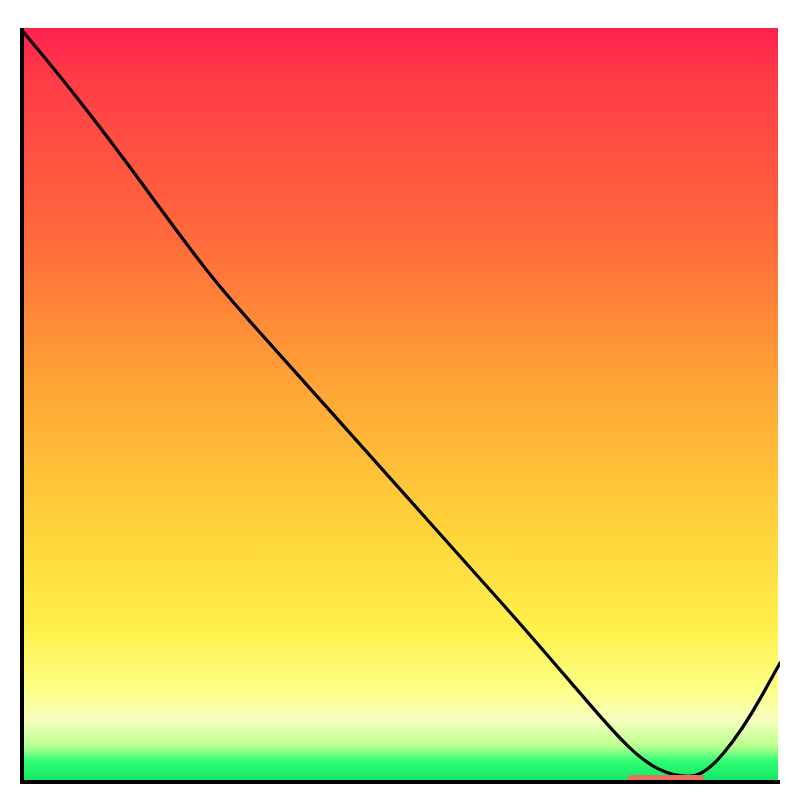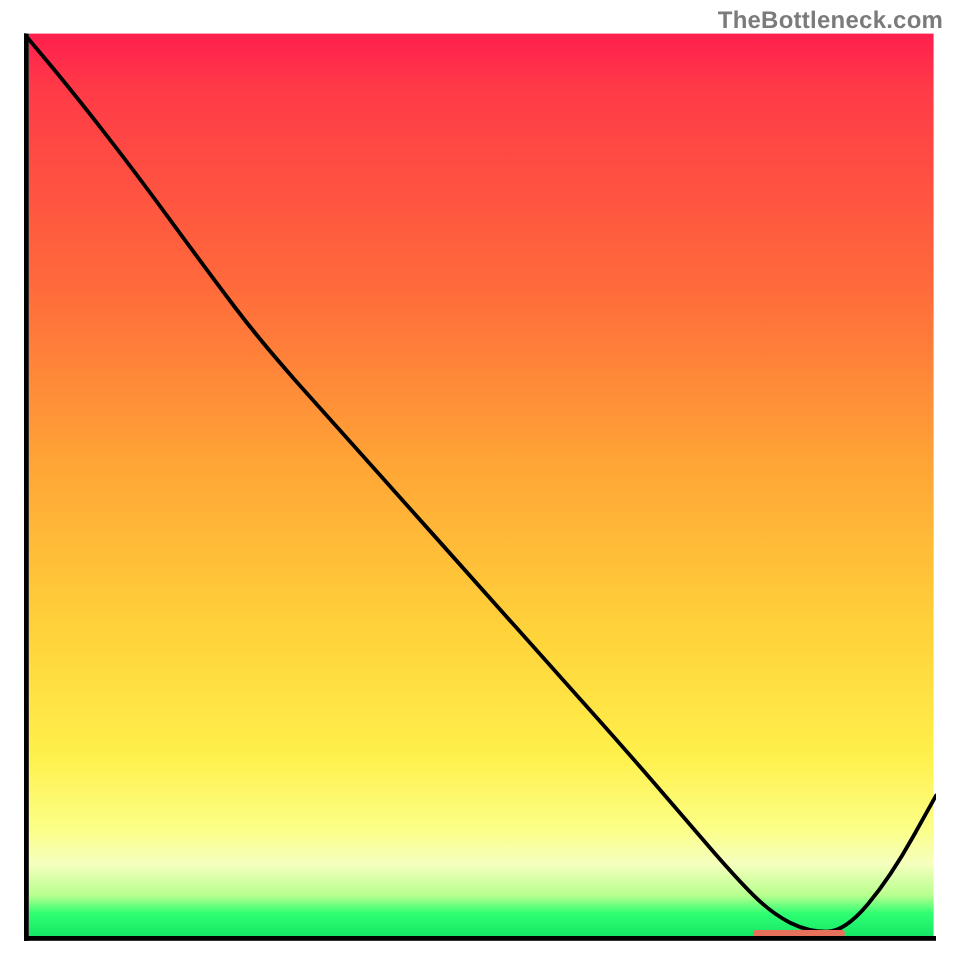--- a/index.html
+++ b/index.html
@@ -85,21 +85,20 @@
     height: 6px;
     background: #e8715b;
     border-radius: 2px;
   }
 </style>
 </head>
 <body>
 
 <div class="wrap">
 
-  <div class="attribution">TheBottleneck.com</div>
 
   <div class="plot">
     <div class="gradient"></div>
 
     <svg class="curve-svg" viewBox="0 0 760 756" preserveAspectRatio="none">
       <path id="curve-path" fill="none" stroke="#000" stroke-width="3.2" stroke-linejoin="round" stroke-linecap="round" d="M 0.0 0.0 Q 0.0 0.0 19.0 22.7 Q 38.0 45.4 64.6 79.4 Q 91.2 113.4 121.6 155.0 Q 152.0 196.6 174.8 226.8 Q 197.6 257.0 228.0 291.1 Q 258.4 325.1 288.8 359.1 Q 319.2 393.1 349.6 427.1 Q 380.0 461.2 410.4 495.2 Q 440.8 529.2 471.2 563.2 Q 501.6 597.2 524.4 623.7 Q 547.2 650.2 570.0 676.6 Q 592.8 703.1 608.0 718.2 Q 623.2 733.3 638.4 740.9 Q 653.6 748.4 668.8 748.4 Q 684.0 748.4 703.0 725.8 Q 722.0 703.1 741.0 669.1 T 760.0 635.0"></path>
     </svg>
 
     <div class="marker" id="marker" style="left: 608px; width: 76px; top: 746.952px; background: rgb(232, 113, 91);"></div>
 

